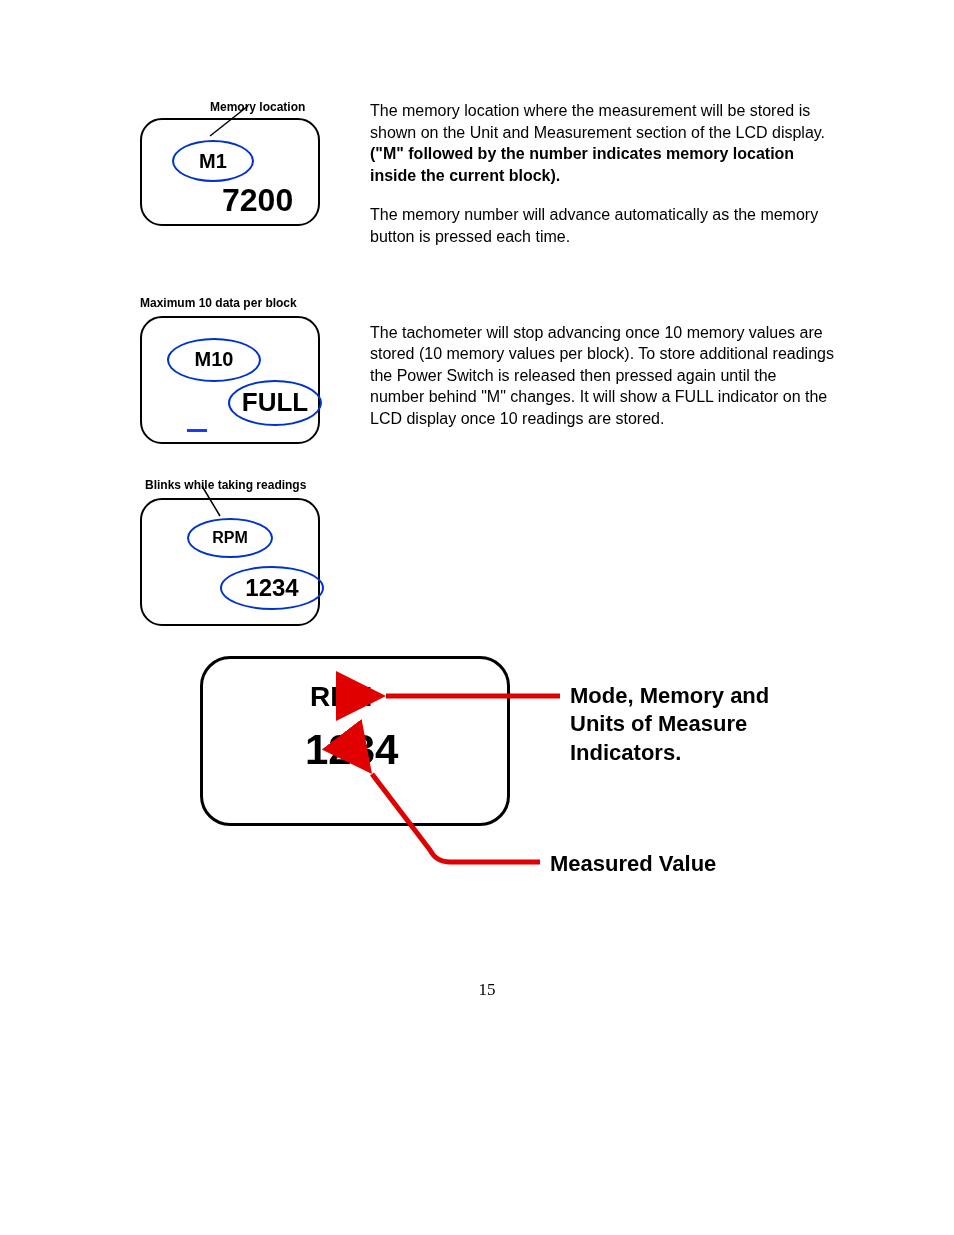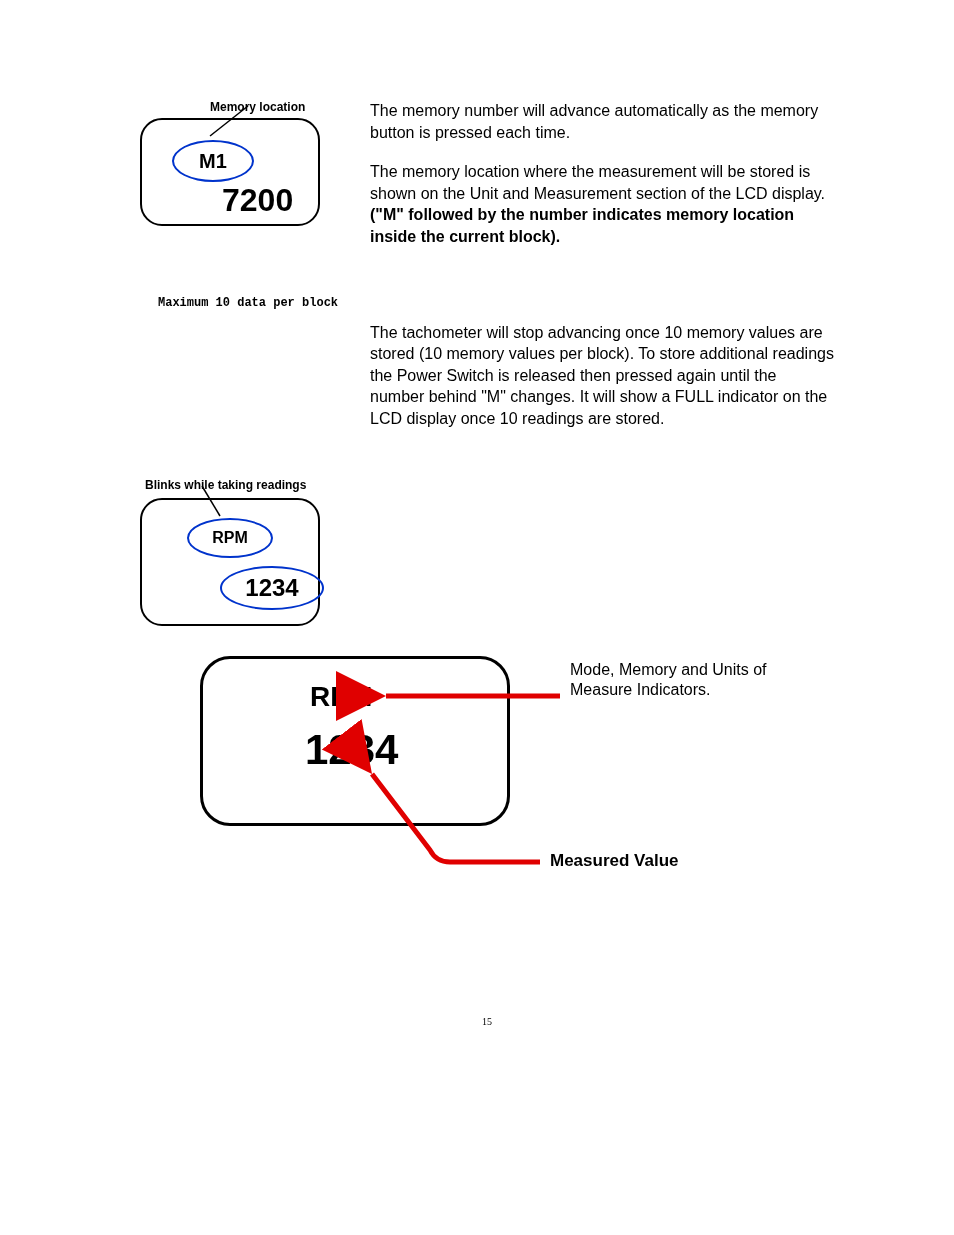--- a/index.html
+++ b/index.html
@@ -28,21 +28,21 @@
     flex: 1;
     padding-left: 10px;
     line-height: 1.35;
   }
   .caption {
     font-weight: bold;
     font-size: 12px;
     margin-bottom: 4px;
   }
   .cap1 { margin-left: 70px; }
-  .cap2 { margin-left: 18px; font-family: Liberation Mono, monospace; }
+  .cap2 { margin-left: 0; }
   .cap3 { margin-left: 5px; }
   .lcd-box {
     border: 2.5px solid #000;
     border-radius: 22px;
     position: relative;
     box-sizing: border-box;
   }
   .lcd1 { width: 180px; height: 108px; margin-left: 0; }
   .lcd2 { width: 180px; height: 128px; margin-left: 0; }
   .lcd3 { width: 180px; height: 128px; margin-left: 0; }
@@ -104,66 +104,71 @@
   }
   .big-1234 {
     position: absolute;
     top: 70px;
     left: 105px;
     font-size: 42px;
     font-weight: bold;
   }
   .big-label1 {
     position: absolute;
-    top: 4px;
+    top: 26px;
     left: 370px;
-    font-weight: normal;
-    font-size: 16px;
+    font-weight: bold;
+    font-size: 22px;
     line-height: 1.3;
     width: 260px;
   }
   .big-label2 {
     position: absolute;
     top: 195px;
     left: 350px;
     font-weight: bold;
-    font-size: 17px;
+    font-size: 22px;
   }
   .pagenum {
     text-align: center;
     font-family: "Times New Roman", serif;
-    font-size: 10px;
-    margin-top: 110px;
+    font-size: 17px;
+    margin-top: 74px;
   }
 </style>
 </head>
 <body>
 
 <div class="page">
 
   <div class="section">
     <div class="figure-col">
       <div class="caption cap1">Memory location</div>
       <div class="lcd-box lcd1">
         <svg class="line-svg" width="180" height="128" style="top:-16px;left:0">
           <line x1="68" y1="32" x2="106" y2="2" stroke="#000" stroke-width="1.5"></line>
         </svg>
         <div class="circle-small circle-m1">M1</div>
         <div class="big-num num7200">7200</div>
       </div>
     </div>
     <div class="text-col">
+      <p class="para"><span>The memory location where the measurement will be stored is shown on the Unit and Measurement section of the LCD display.  </span><span class="bold">("M" followed by the number indicates memory location inside the current block).</span></p>
       <p class="para">The memory number will advance automatically as the memory button is pressed each time.</p>
-      <p class="para"><span>The memory location where the measurement will be stored is shown on the Unit and Measurement section of the LCD display.  </span><span class="bold">("M" followed by the number indicates memory location inside the current block).</span></p>
     </div>
   </div>
 
   <div class="section">
     <div class="figure-col">
       <div class="caption cap2">Maximum 10 data per block</div>
+      <div class="lcd-box lcd2" style="margin-top:6px;">
+        <div class="circle-small circle-m10">M10</div>
+        <div class="circle-small circle-full" style="font-size:26px;">FULL</div>
+        <div class="blue-tick"></div>
+      </div>
     </div>
     <div class="text-col" style="padding-top:26px;">
       <p class="para">The tachometer will stop advancing once 10 memory values are stored (10 memory values per block). To store additional readings the Power Switch is released then pressed again until the number behind "M" changes.  It will show a FULL indicator on the LCD display once 10 readings are stored.</p>
     </div>
   </div>
 
   <div class="section">
     <div class="figure-col">
       <div class="caption cap3">Blinks while taking readings</div>
       <div class="lcd-box lcd3" style="margin-top:6px;">

